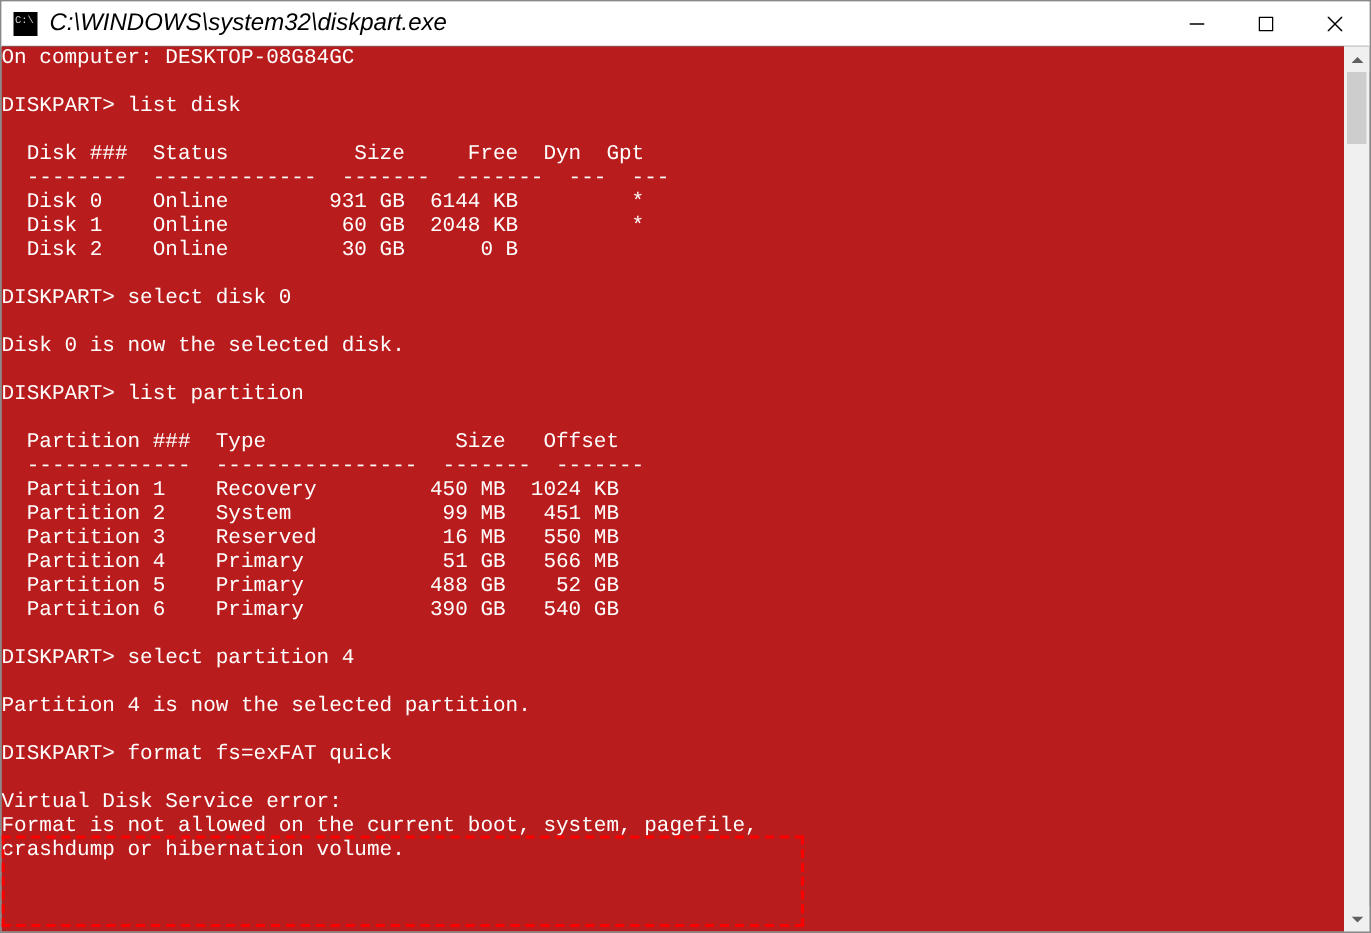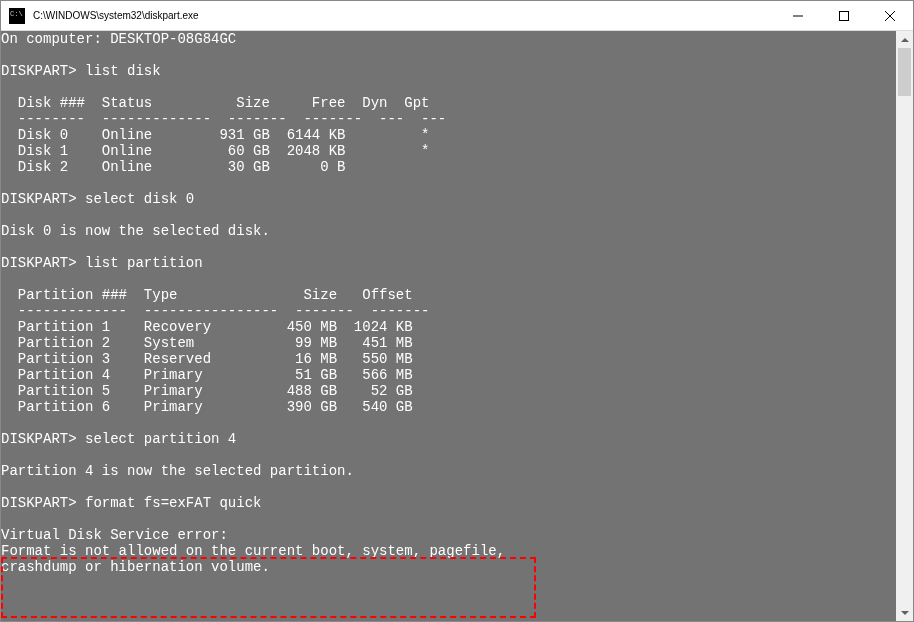--- a/index.html
+++ b/index.html
@@ -30,22 +30,23 @@
       content: "C:\\";
       color: #ccc;
       font-size: 7px;
       position: absolute;
       top: 2px;
       left: 1px;
     }
     .titlebar-title {
       flex: 1;
       font-family: "Segoe UI", sans-serif;
-      font-size: 10px;
+      font-size: 16px;
       color: #000;
+      font-style: italic;
     }
     .titlebar-buttons {
       display: flex;
       height: 100%;
     }
     .titlebar-btn {
       width: 46px;
       height: 100%;
       display: flex;
       align-items: center;
@@ -56,21 +57,21 @@
     }
     .titlebar-btn svg { width: 10px; height: 10px; }
     .console-wrap {
       position: relative;
       height: calc(100% - 30px);
       background: #000;
     }
     .console {
       position: absolute;
       top: 0; left: 0; right: 17px; bottom: 0;
-      background: #737373;
+      background: #b91c1c;
       color: #fff;
       font-size: 14px;
       line-height: 16px;
       padding: 0;
       white-space: pre;
       overflow: hidden;
     }
     .scrollbar {
       position: absolute;
       top: 0; right: 0; bottom: 0;

